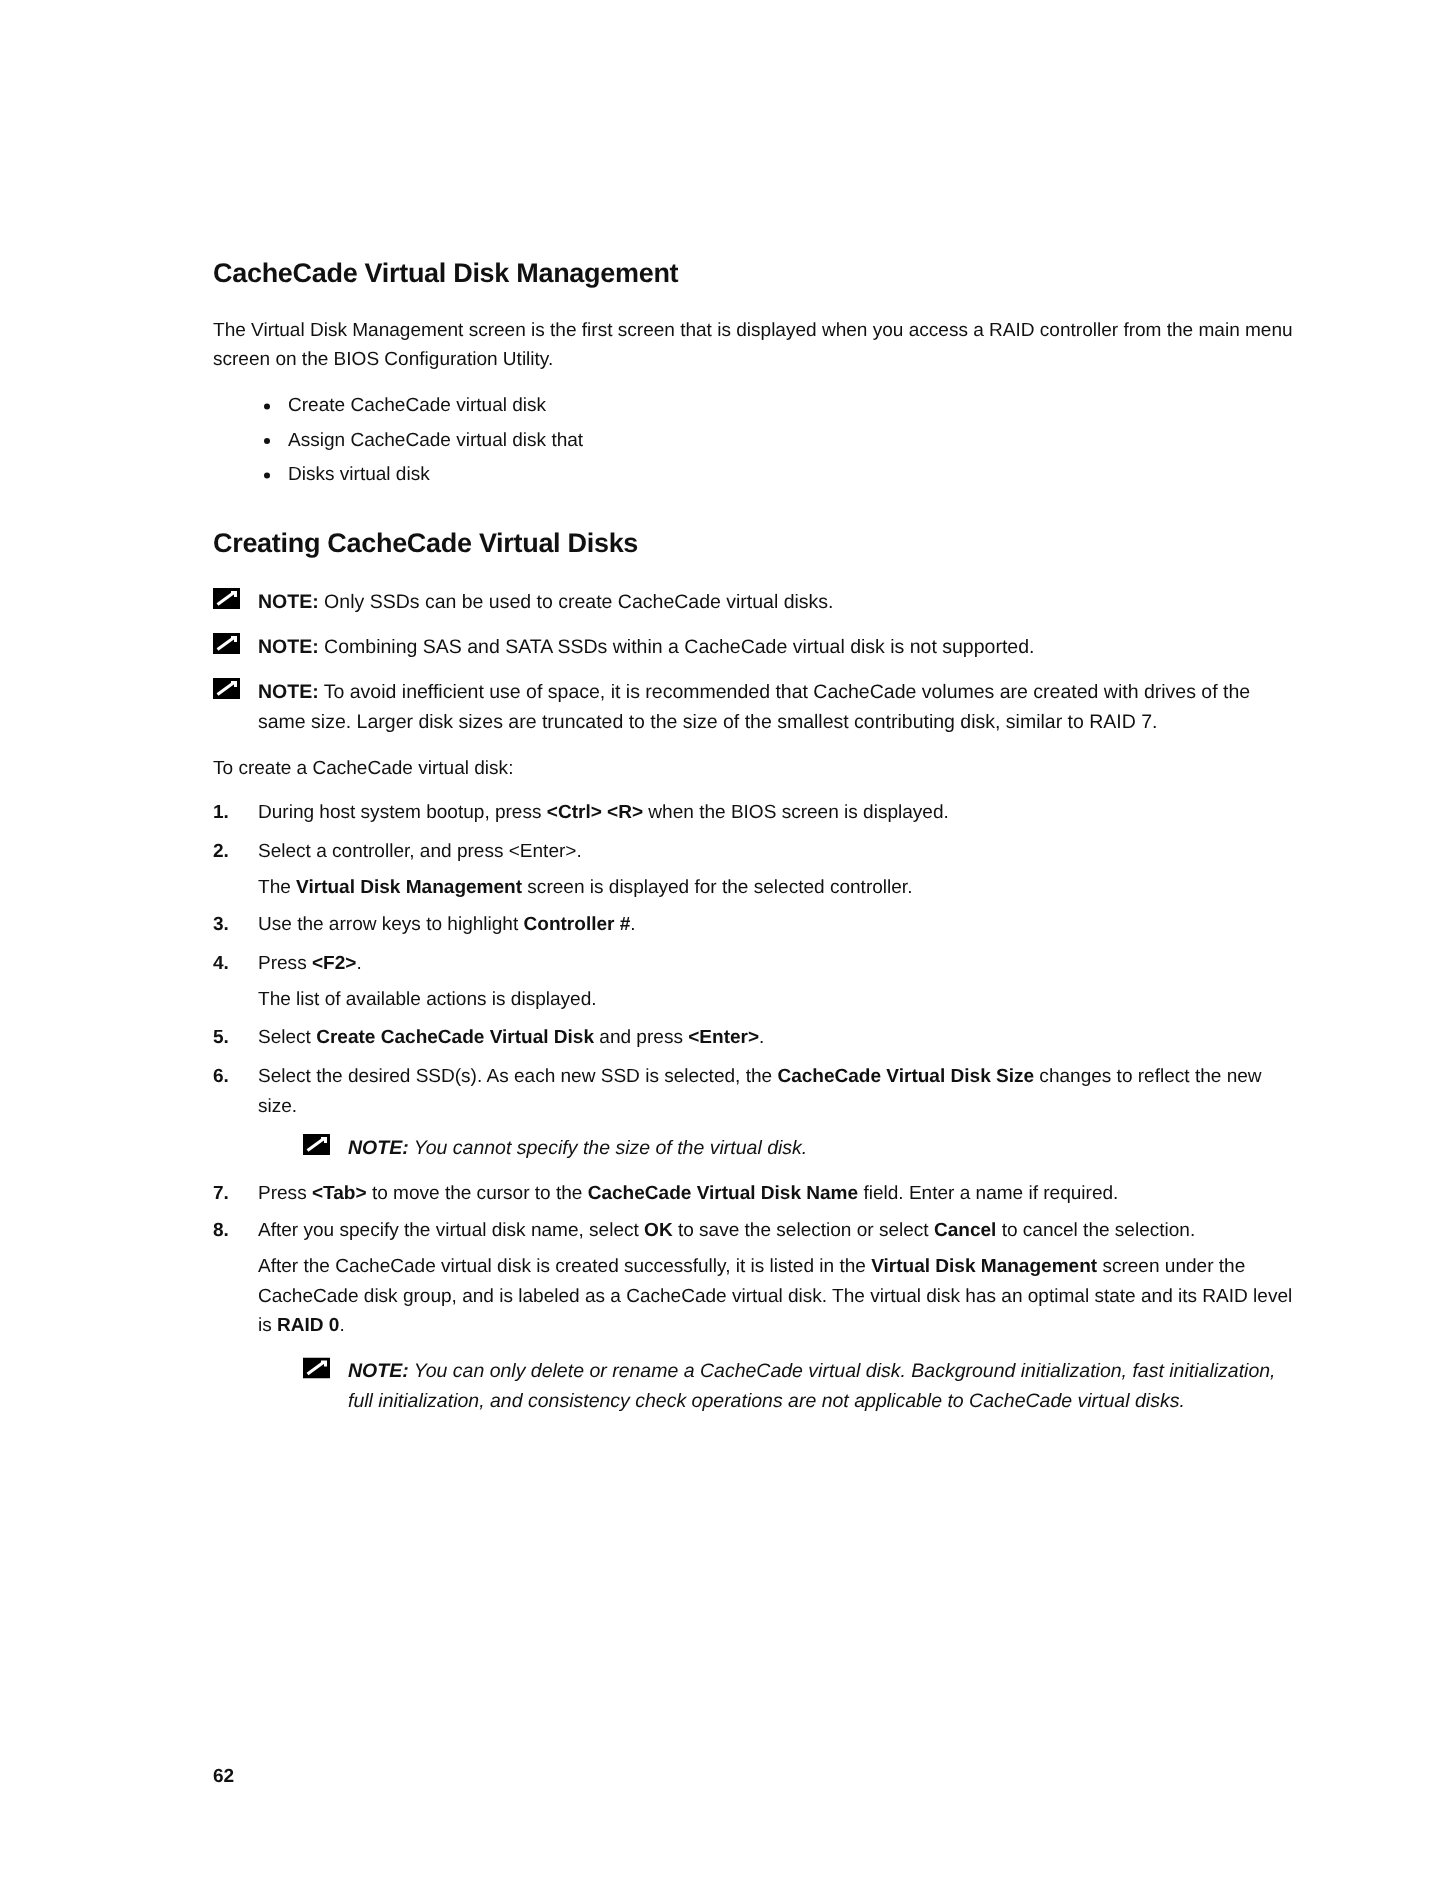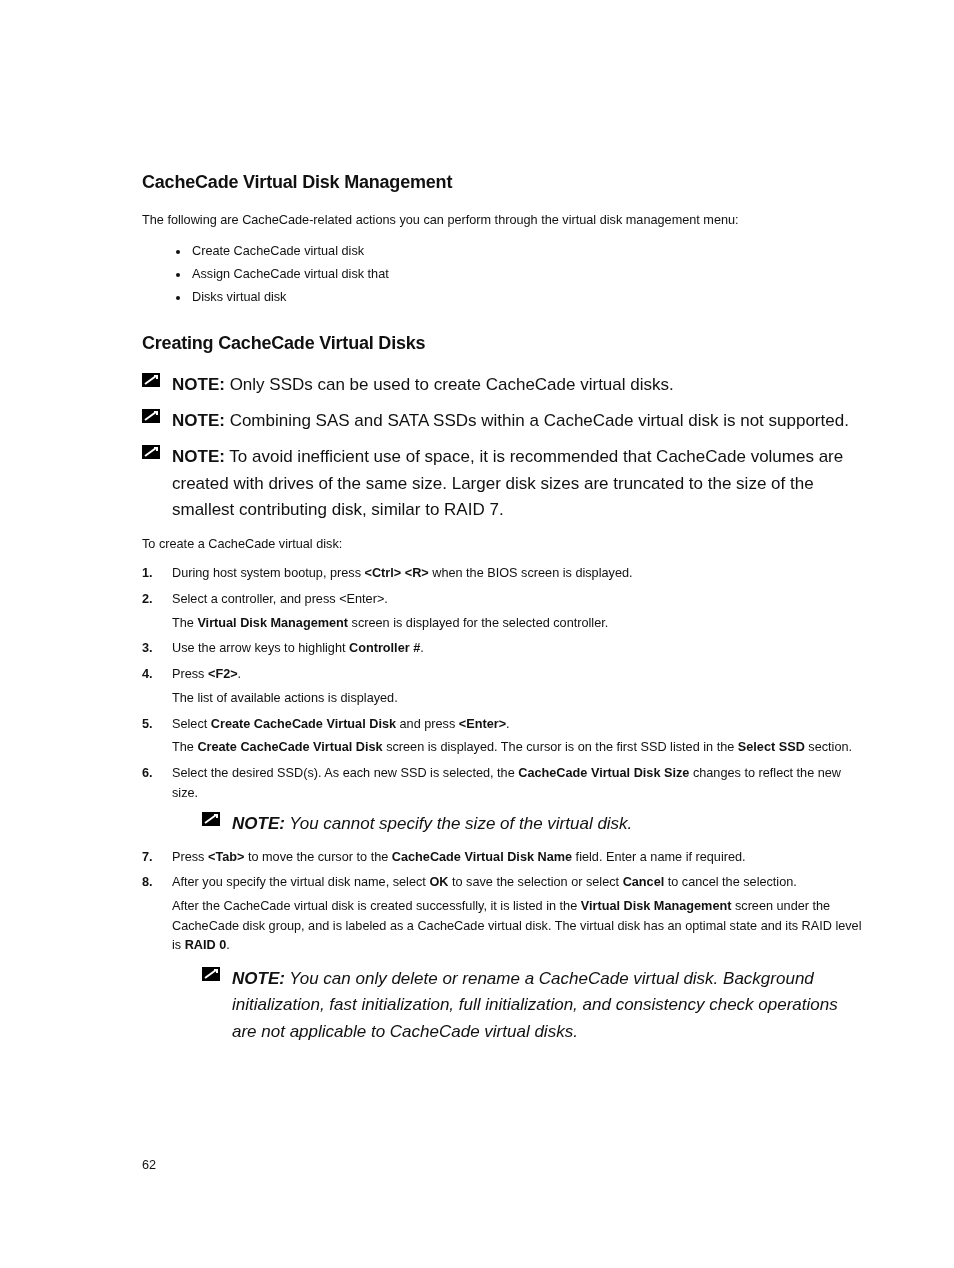--- a/index.html
+++ b/index.html
@@ -32,21 +32,21 @@
     margin: 6px 0 18px 0;
     padding-left: 48px;
     font-size: 12.7px;
     line-height: 1.8;
   }
   ul.bullets li { padding-left: 2px; }
   .note-row {
     display: flex;
     align-items: flex-start;
     margin: 0 0 10px 0;
-    font-size: 17px;
+    font-size: 13px;
     line-height: 1.55;
   }
   .note-row.indent { margin-left: 30px; font-style: italic; }
   .note-icon {
     width: 18px;
     height: 14px;
     margin-right: 12px;
     flex: 0 0 auto;
     margin-top: 1px;
   }
@@ -71,32 +71,33 @@
     position: absolute;
     left: -30px;
     top: 0;
     font-weight: 700;
     font-size: 12.7px;
   }
   .step-para { margin: 4px 0 0 0; }
   .page-number {
     position: absolute;
     left: 142px;
-    bottom: 128px;
+    bottom: 109px;
     font-size: 12.7px;
+    font-weight: bold;
   }
 </style>
 </head>
 <body>
 
 <div class="page">
 
   <h2 class="section">CacheCade Virtual Disk Management</h2>
 
-  <p class="para">The following are CacheCade-related actions you can perform through the virtual disk management menu:</p>
+  <p class="para">The Virtual Disk Management screen is the first screen that is displayed when you access a RAID controller from the main menu screen on the BIOS Configuration Utility.</p>
 
   <ul class="bullets">
     <li>Create CacheCade virtual disk</li>
     <li>Assign CacheCade virtual disk that</li>
     <li>Disks virtual disk</li>
   </ul>
 
   <h2 class="section second">Creating CacheCade Virtual Disks</h2>
 
   <div class="note-row">
@@ -138,21 +139,20 @@
     </li>
     <li>
       <span>Use the arrow keys to highlight </span><span class="b">Controller #</span><span>.</span>
     </li>
     <li>
       <span>Press </span><span class="b">&lt;F2&gt;</span><span>.</span>
       <div class="step-para">The list of available actions is displayed.</div>
     </li>
     <li>
       <span>Select </span><span class="b">Create CacheCade Virtual Disk</span><span> and press </span><span class="b">&lt;Enter&gt;</span><span>.</span>
-      <div class="step-para"><span>The </span><span class="b">Create CacheCade Virtual Disk</span><span> screen is displayed. The cursor is on the first SSD listed in the </span><span class="b">Select SSD</span><span> section.</span></div>
     </li>
     <li>
       <span>Select the desired SSD(s). As each new SSD is selected, the </span><span class="b">CacheCade Virtual Disk Size</span><span> changes to reflect the new size.</span>
       <div class="note-row indent" style="margin-top:8px">
         <svg class="note-icon" viewBox="0 0 18 14">
             <polygon points="0,0 18,0 18,14 0,14" fill="#000"></polygon>
             <path d="M3 11 L14 3" stroke="#fff" stroke-width="2"></path>
             <path d="M12 3 L15 3 L15 6" stroke="#fff" stroke-width="2" fill="none"></path>
           </svg>
         <div class="note-text"><span class="b">NOTE:</span> <span>You cannot specify the size of the virtual disk.</span></div>

